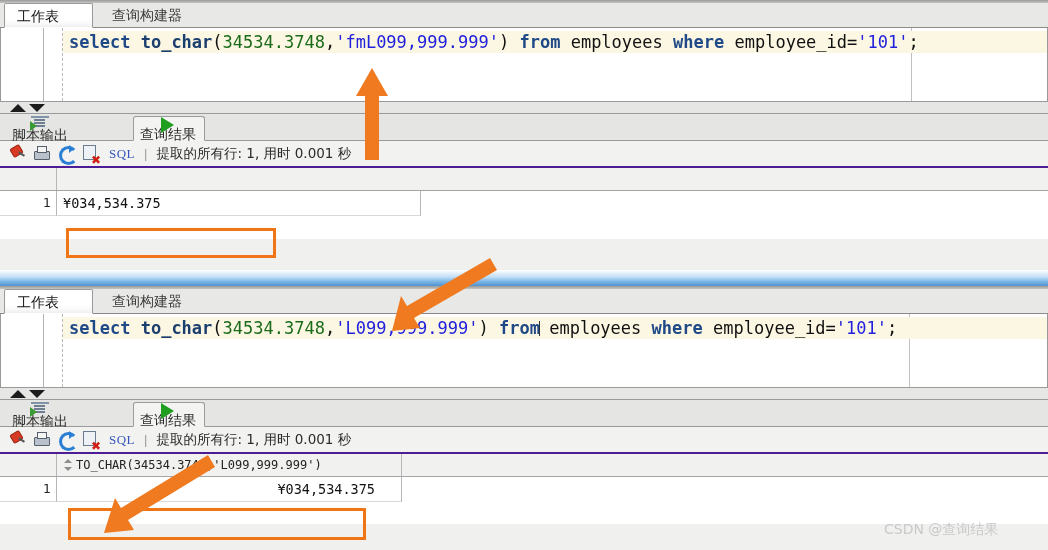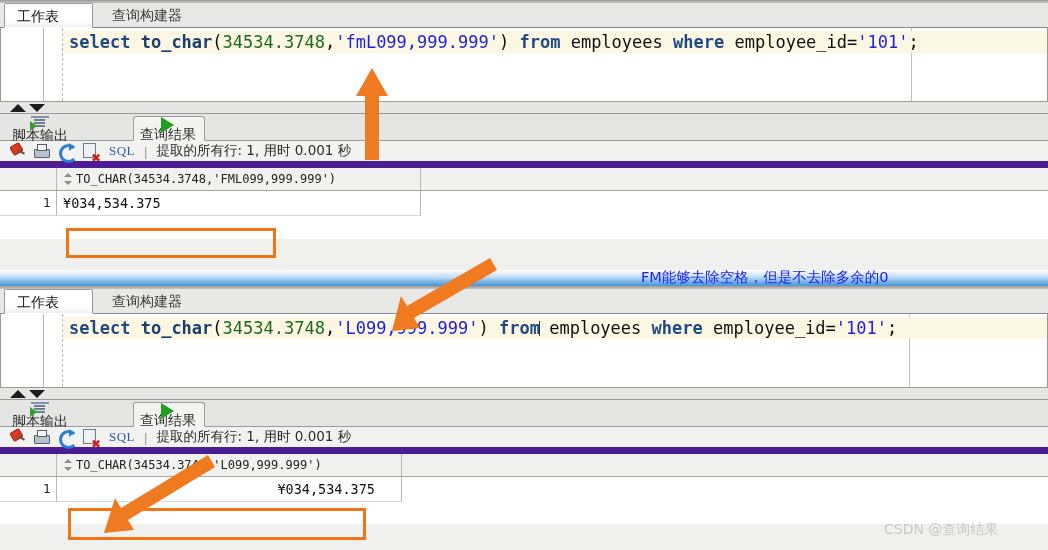--- a/index.html
+++ b/index.html
@@ -131,21 +131,21 @@
   
   .ico-play{width:17px;}
   .ico-play:after{
     content:"";position:absolute;left:1px;top:0px;
     border-left:13px solid #1f9e1f;border-top:8px solid transparent;border-bottom:8px solid transparent;
   }
 
   
   .res-toolbar{
     position:relative;height:27px;background:#f2f2f0;
-    border-bottom:7px solid #4c1d95;
+    border-bottom:2px solid #4c1d95;
     box-sizing:border-box;
     display:flex;align-items:center;
   }
   .tb-ico{position:relative;width:17px;height:17px;margin-left:8px;flex:0 0 auto;}
   
   .ic-pin:before{
     content:"";position:absolute;left:3px;top:1px;width:9px;height:8px;
     background:#d93b22;border:1px solid #9c2512;border-radius:2px;
     transform:rotate(-32deg);
   }
@@ -306,24 +306,20 @@
       <span class="tb-ico ic-refresh"></span>
       <span class="tb-ico ic-clear"></span>
       <span class="tb-sql">SQL</span>
       <span class="tb-sep">|</span>
       <span class="tb-status">提取的所有行: 1, 用时 0.001 秒</span>
     </div>
 
     <div class="grid" style="height:71px;">
       <div class="grid-head">
         <div class="gh-corner"></div>
-        <div class="gh-col" style="width:364px;">
-          <span class="sortico"></span>
-          <span>TO_CHAR(34534.3748,'FML099,999.999')</span>
-        </div>
       </div>
       <div class="grid-row">
         <div class="row-num">1</div>
         <div class="row-cell left" style="width:364px;">¥034,534.375</div>
       </div>
       <div class="grid-blank" style="height:22px;"></div>
     </div>
   </div>
 
   <div class="blueband" style="top:270px;"></div>
@@ -403,17 +399,16 @@
 
     <g>
       <path d="M392,331 L401,296 L407,306 L490,258 L497,270 L414,318 L420,328 Z" fill="#f07a1f"></path>
     </g>
 
     <g>
       <path d="M104,533 L115,498 L121,508 L208,455 L215,467 L128,520 L134,530 Z" fill="#f07a1f"></path>
     </g>
   </svg>
 
-  <div class="note" style="left:641px;top:268px;">FM能够去除空格，但是不去除多余的0</div>
 
   <div class="watermark" style="left:884px;top:521px;">CSDN @查询结果</div>
 
 </div>
 
 </body></html>

